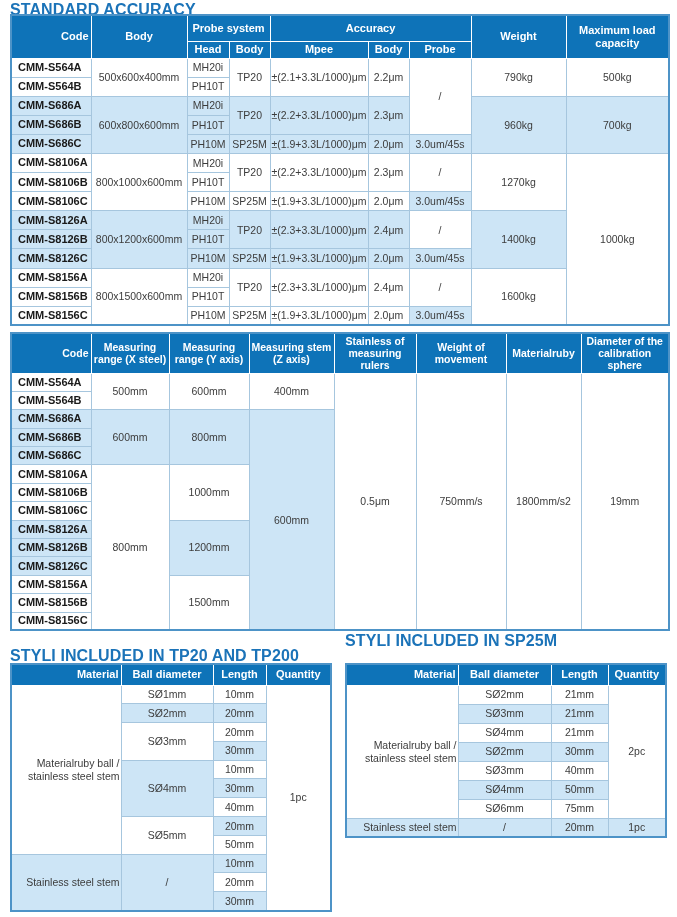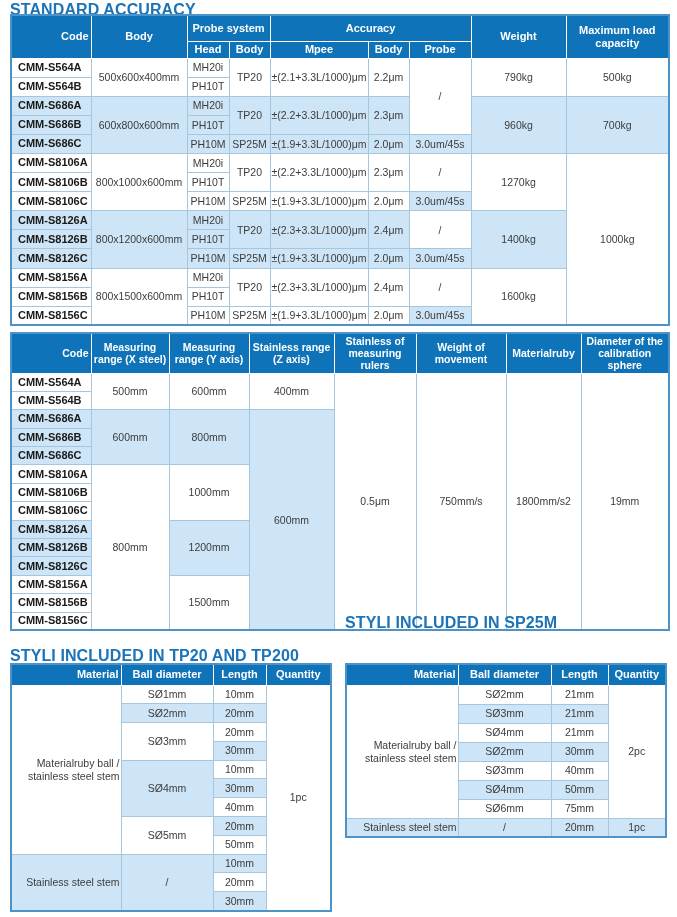--- a/index.html
+++ b/index.html
@@ -23,21 +23,21 @@
   .section-title {
     position: absolute;
     font-size: 16px;
     font-weight: bold;
     color: var(--title-text);
     letter-spacing: 0.1px;
     white-space: nowrap;
   }
   #title-accuracy   { left: 10px; top: 1px; }
   #title-styli-tp20 { left: 10px; top: 647px; text-align: center; }
-  #title-styli-sp25 { left: 345px; top: 614px; }
+  #title-styli-sp25 { left: 345px; top: 632px; }
 
   table.spec {
     position: absolute;
     border-collapse: collapse;
     table-layout: fixed;
     border: 2px solid var(--outer-border);
   }
   table.spec th {
     background: var(--header-bg);
     color: #ffffff;
@@ -245,21 +245,21 @@
         <col style="width: 82px;">
         <col style="width: 90px;">
         <col style="width: 75px;">
         <col style="width: 88px;">
       </colgroup>
       <thead>
         <tr class="h1">
           <th class="left">Code</th>
           <th>Measuring range (X steel)</th>
           <th>Measuring range (Y axis)</th>
-          <th>Stainless range (Z axis)</th>
+          <th>Measuring stem (Z axis)</th>
           <th>Stainless of measuring rulers</th>
           <th>Weight of movement</th>
           <th>Materialruby</th>
           <th>Diameter of the calibration sphere</th>
         </tr>
       </thead>
       <tbody>
         <tr>
           <td class="code">CMM-S564A</td>
           <td rowspan="2">500mm</td>

